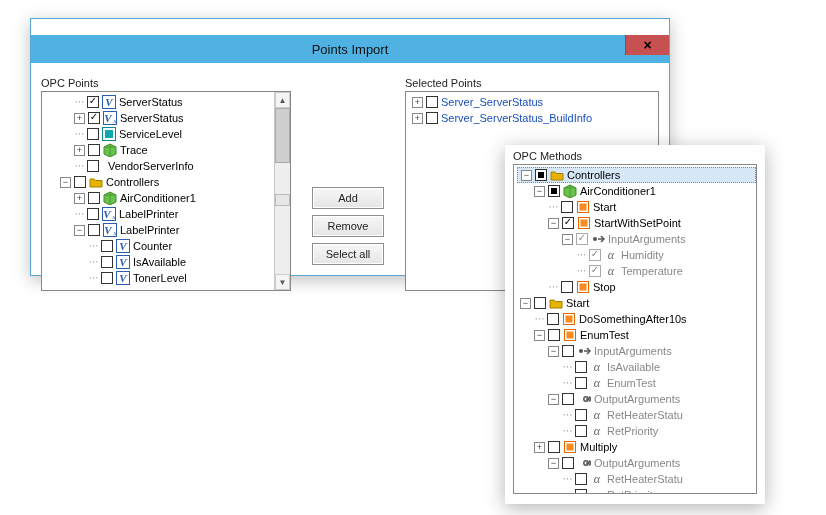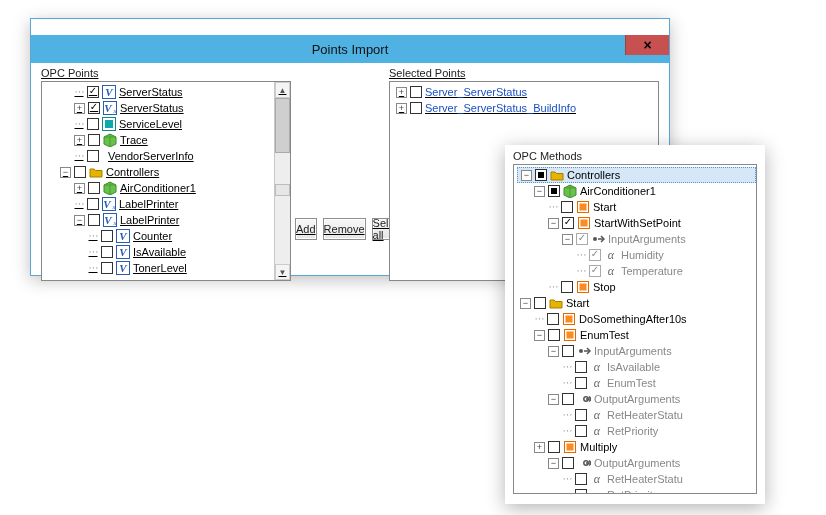--- a/index.html
+++ b/index.html
@@ -39,29 +39,28 @@
     position: absolute; right: 0; top: 0;
     width: 44px; height: 20px;
     background: #c75050;
     color: #000;
     display: flex; align-items: center; justify-content: center;
     font-weight: bold; font-size: 12px;
     border-left: 1px solid rgba(0,0,0,0.2);
   }
   .closebtn span { font-size: 14px; font-weight: bold; color: #000; }
   .dialog-body {
-    padding: 4px 10px 10px 10px;
+    padding: 14px 10px 10px 10px;
     display: flex;
-    gap: 4px;
+    gap: 12px;
     height: calc(100% - 28px);
-    text-decoration: underline;
   }
   .panel-label { font-size: 11px; color: #222; margin-bottom: 2px; }
   .col-left { width: 250px; }
-  .col-mid { width: 90px; display:flex; align-items:center; padding-top:110px; gap:6px;}
+  .col-mid { width: 90px; display:flex; flex-direction:column; align-items:center; padding-top:110px; gap:6px;}
   .col-right { flex:1; }
   .treewrap {
     border: 1px solid #888;
     background: #fff;
     height: 200px;
     position: relative;
     display:flex;
   }
   .treewrap .scroll-inner{
     flex:1;

